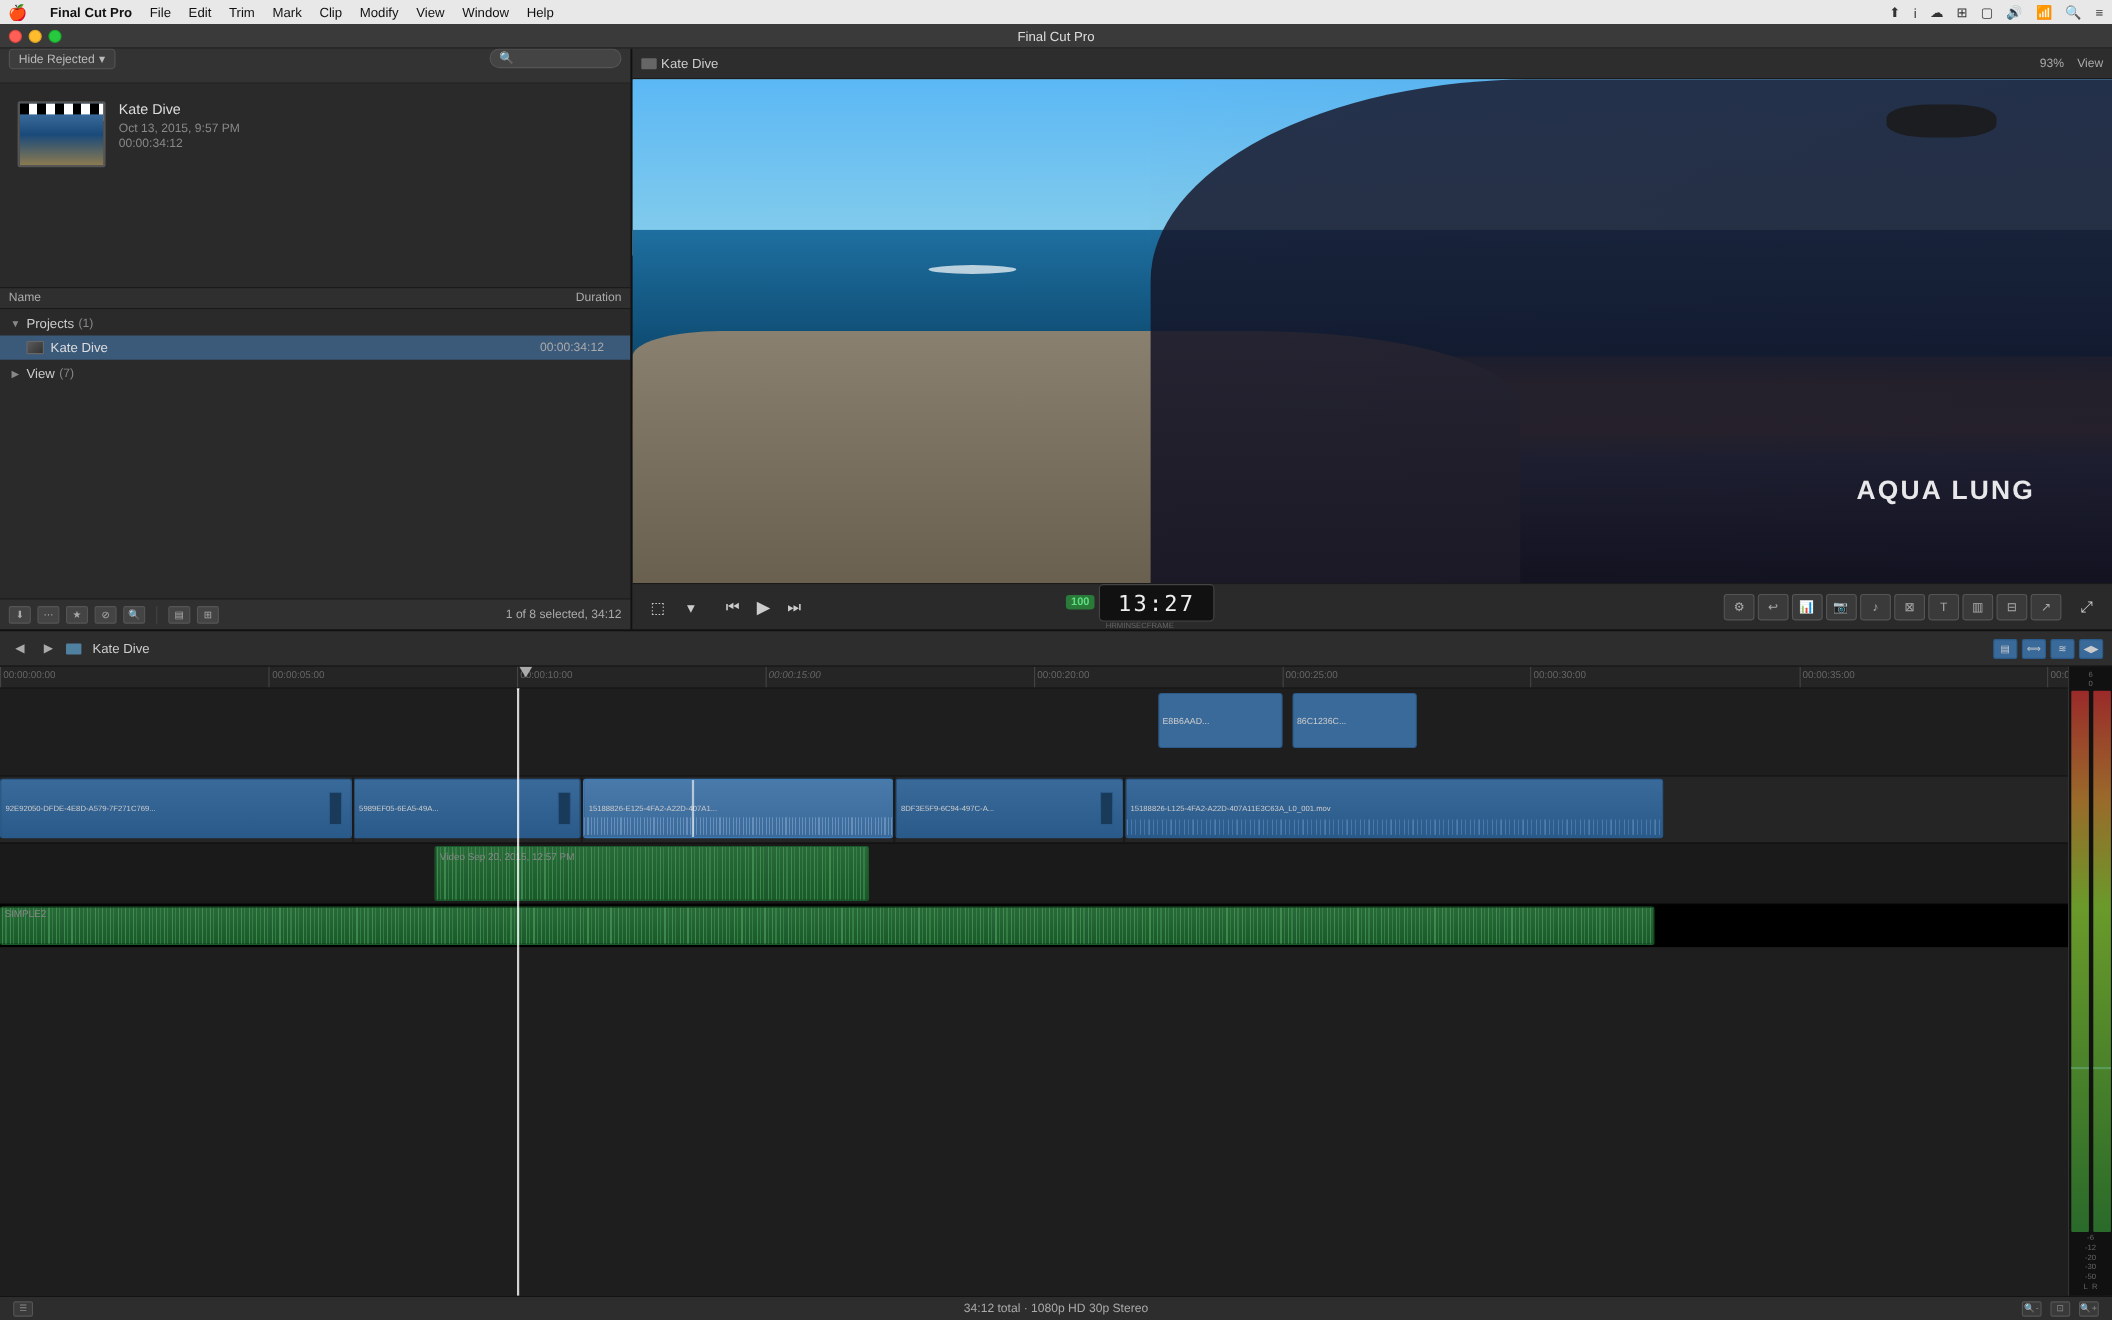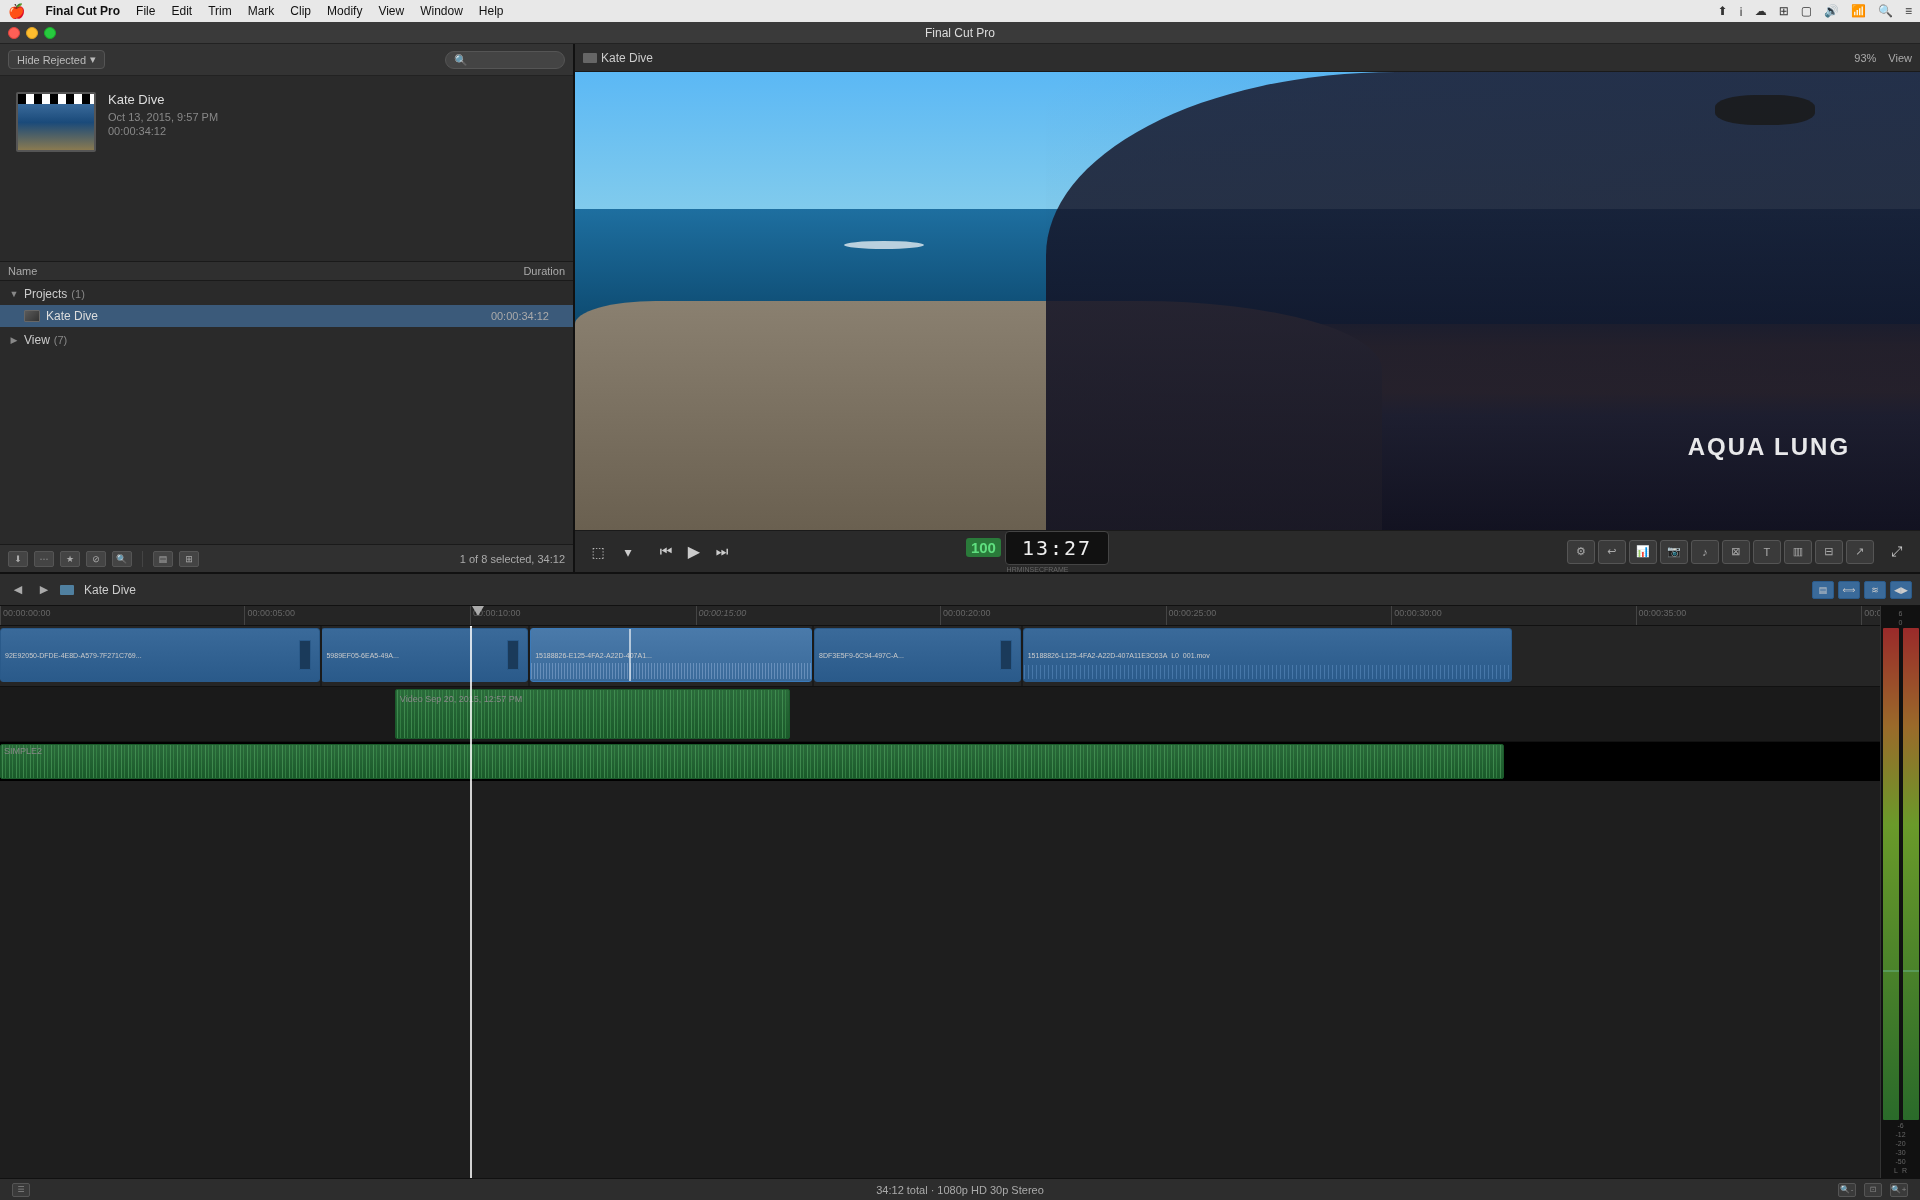--- a/index.html
+++ b/index.html
@@ -98,21 +98,21 @@
       display: flex;
       flex-direction: column;
       border-right: 2px solid #111;
       flex-shrink: 0;
     }
 
     #library-toolbar {
       height: 32px;
       background: #333;
       display: flex;
-      align-items: center;
+      align-items: flex-start;
       padding: 0 8px;
       gap: 8px;
       border-bottom: 1px solid #222;
     }
     #hide-rejected-btn {
       font-size: 11px;
       color: #bbb;
       background: #3d3d3d;
       border: 1px solid #555;
       border-radius: 4px;
@@ -699,21 +699,21 @@
     
     #viewer-timecode-area {
       display: flex;
       flex-direction: column;
       align-items: center;
       margin: 0 auto;
     }
     .fps-badge {
       background: #2a7a3a;
       color: #5fdf7f;
-      font-size: 15px;
+      font-size: 10px;
       font-weight: bold;
       border-radius: 3px;
       padding: 1px 5px;
       margin-right: 4px;
     }
     .edit-btn {
       width: 28px;
       height: 24px;
       background: #3a3a3a;
       border: 1px solid #555;
@@ -923,20 +923,28 @@
           <div class="ruler-mark" style="left:87%;">00:00:35:00</div>
           <div class="ruler-mark" style="left:99%;">00:00:40:00</div>
 
           <div style="position:absolute;left:25%;top:0;width:16px;height:100%;display:flex;align-items:flex-start;justify-content:center;">
             <div style="width:0;height:0;border-left:6px solid transparent;border-right:6px solid transparent;border-top:10px solid #aaa;"></div>
           </div>
         </div>
 
         <div style="flex:1;position:relative;overflow:hidden;">
 
+          <div id="upper-clips-area">
+            <div class="connected-clip" style="left:56%;width:6%;">
+              <span style="font-size:8px;color:#ccc;">E8B6AAD...</span>
+            </div>
+            <div class="connected-clip" style="left:62.5%;width:6%;">
+              <span style="font-size:8px;color:#ccc;">86C1236C...</span>
+            </div>
+          </div>
 
           <div id="main-video-track">
 
             <div class="video-clip video-clip-blue" style="left:0%;width:17%;">
               <span class="video-clip-label">92E92050-DFDE-4E8D-A579-7F271C769...</span>
               <div style="position:absolute;right:8px;top:50%;transform:translateY(-50%);display:flex;gap:2px;">
                 <div style="width:12px;height:30px;background:#1a3a5a;border:1px solid #2a5a8a;border-radius:1px;"></div>
               </div>
             </div>
             <div class="clip-separator" style="left:17%;"></div>

